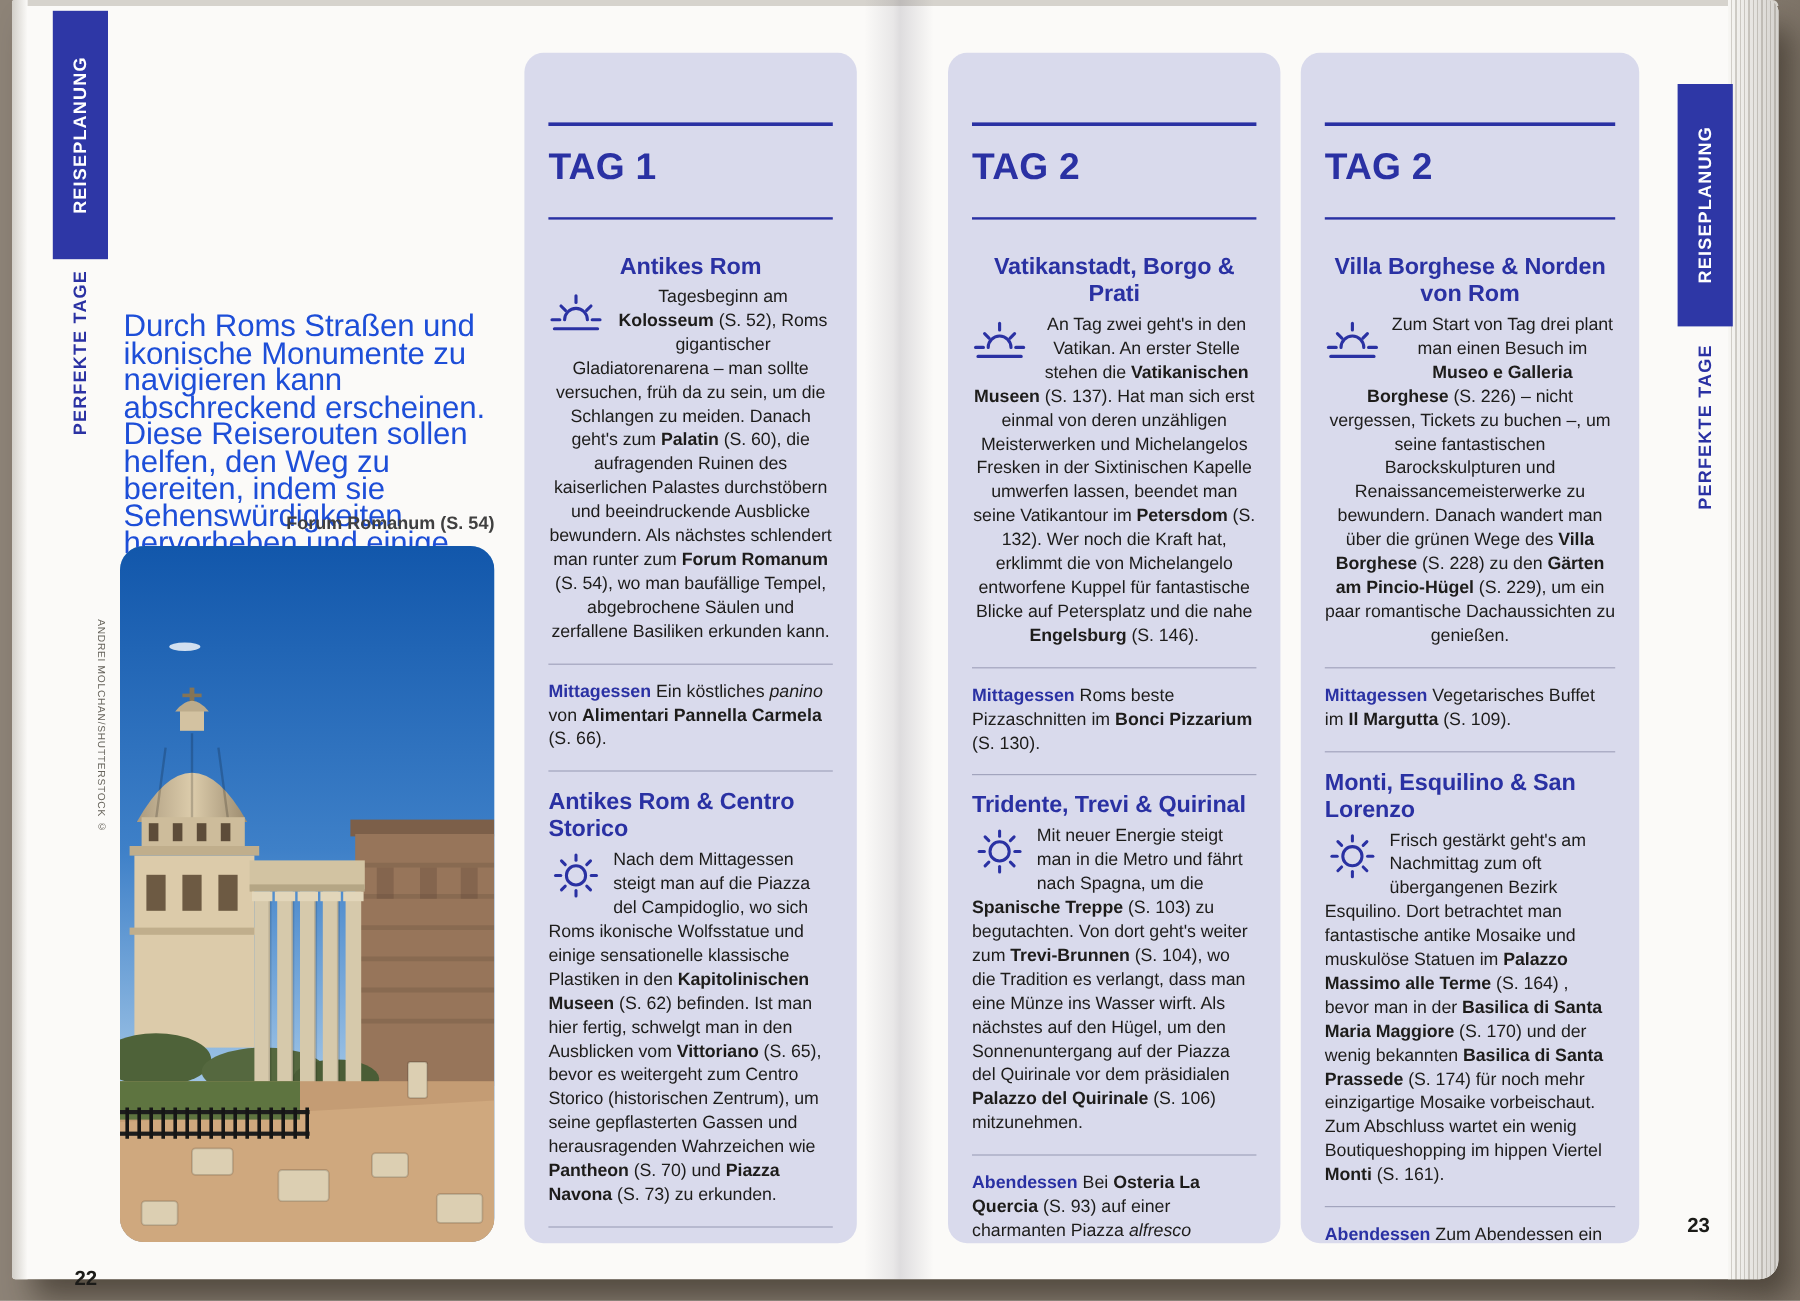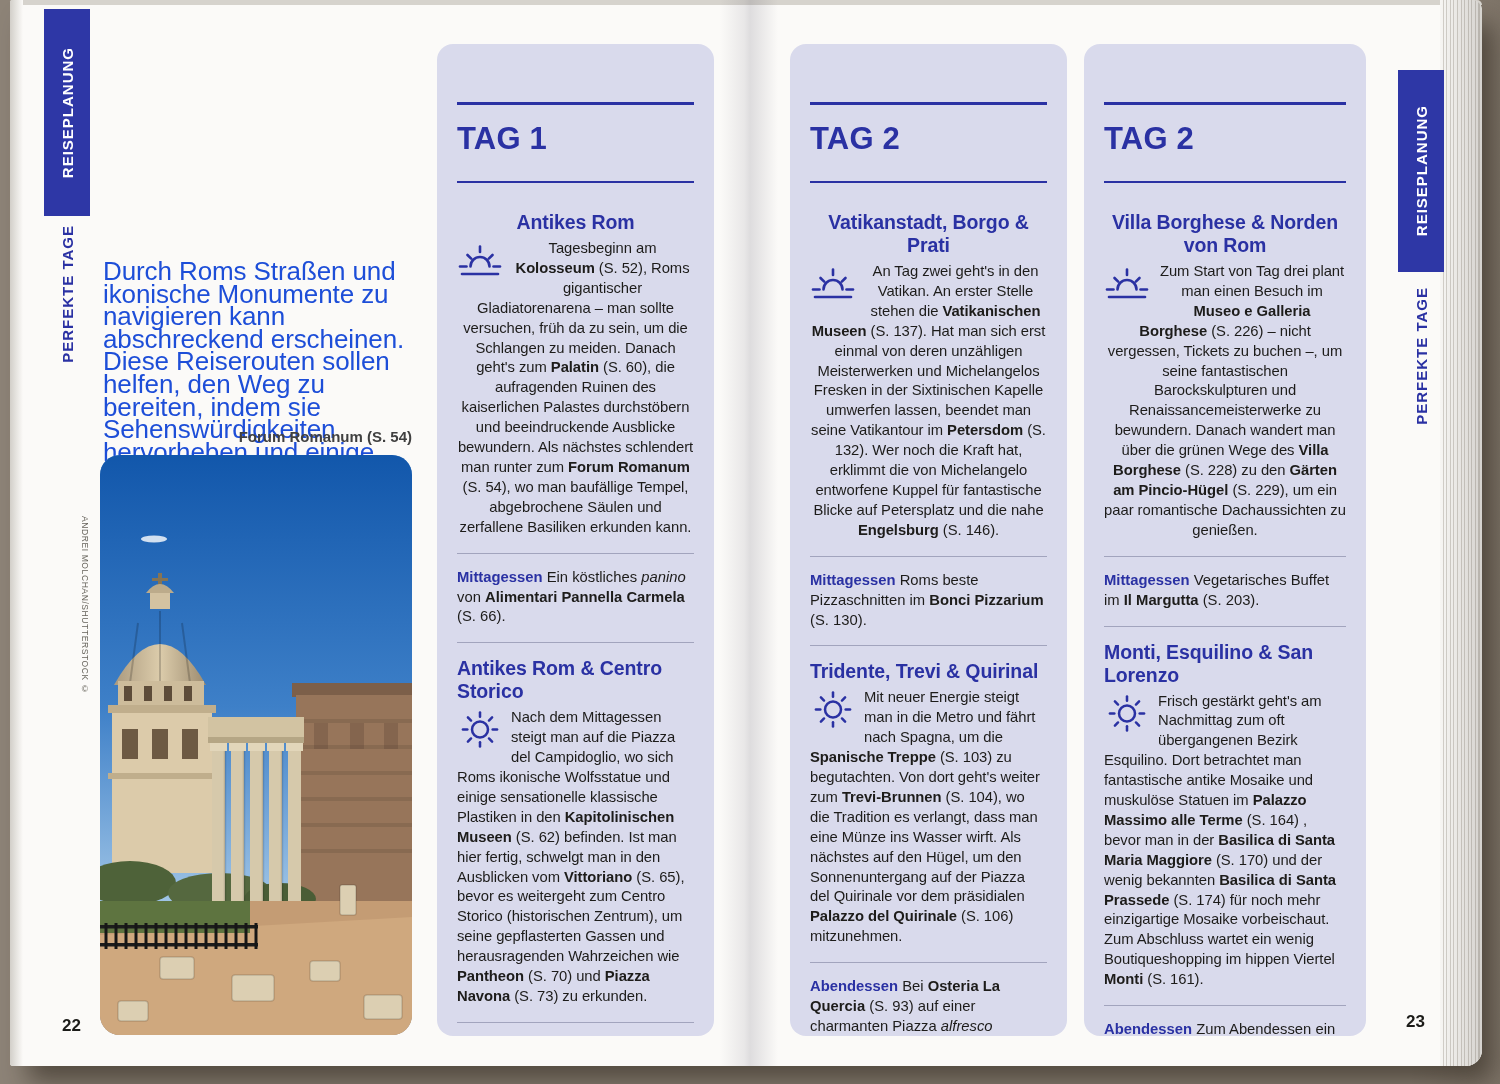--- a/index.html
+++ b/index.html
@@ -37,21 +37,21 @@
   .vtab.ghost .vtxt{color:var(--accent);}
 
   .title{position:absolute;left:93px;top:92px;font-size:55px;line-height:63px;font-weight:bold;
     color:#171713;letter-spacing:-1.5px;}
   .intro{position:absolute;left:93px;top:234px;width:326px;font-size:26px;line-height:22.6px;color:#1d4ed8;letter-spacing:-.1px;}
   .caption{position:absolute;left:93px;top:428px;width:309px;text-align:right;font-weight:bold;font-size:15px;color:#404040;}
   .photo{position:absolute;left:90px;top:455px;width:312px;height:580px;border-radius:20px;overflow:hidden;background:#7aa7d6;}
   .photo svg{display:block;width:100%;height:100%;}
   .credit{position:absolute;left:70px;top:516px;writing-mode:vertical-rl;font-size:8.5px;color:#67645c;letter-spacing:.6px;}
   .pagenum{position:absolute;font-weight:bold;font-size:17px;color:#1b1b18;}
-  .pagenum.left{left:52px;top:1016px;}
+  .pagenum.left{left:52px;top:1056px;}
   .pagenum.right{left:1396px;top:1012px;}
 
   
   .day-col{position:absolute;top:44px;width:277px;height:992px;background:var(--panel);
     border-radius:16px;padding:30px 20px 24px;box-sizing:border-box;overflow:hidden;}
   .day-col.d0{left:427px;}
   .day-col.d1{left:780px;}
   .day-col.d2{left:1074px;width:282px;}
   .rule{height:2.5px;background:var(--accent);}
   .rule.top{margin-top:28px;}
@@ -267,21 +267,21 @@
                 <line x1="3" y1="24" x2="9.5" y2="24"></line>
                 <line x1="36.5" y1="24" x2="43" y2="24"></line>
                 <line x1="10.5" y1="12.5" x2="14.2" y2="16.2"></line>
                 <line x1="35.5" y1="12.5" x2="31.8" y2="16.2"></line>
                 <line x1="23" y1="4" x2="23" y2="9.5"></line>
                 <line x1="5" y1="31.5" x2="41" y2="31.5"></line>
               </g>
             </svg></span><span>Zum Start von Tag drei plant man einen Besuch im </span><span class="b ">Museo e Galleria Borghese</span><span> (S. 226) – nicht vergessen, Tickets zu buchen –, um seine fantastischen Barockskulpturen und Renaissancemeisterwerke zu bewundern. Danach wandert man über die grünen Wege des </span><span class="b ">Villa Borghese</span><span> (S. 228) zu den </span><span class="b ">Gärten am Pincio-Hügel</span><span> (S. 229), um ein paar romantische Dachaussichten zu genießen.</span></p>
       </section>
       <div class="divider"></div>
-      <p class="meal"><span class="meal-label">Mittagessen</span> <span>Vegetarisches Buffet im </span><span class="b ">Il Margutta</span><span> (S. 203).</span></p>
+      <p class="meal"><span class="meal-label">Mittagessen</span> <span>Vegetarisches Buffet im </span><span class="b ">Il Margutta</span><span> (S. 109).</span></p>
       <div class="divider"></div>
       <section class="sec">
         <h3 class="sec-head">Monti, Esquilino &amp; San Lorenzo</h3>
         <p class="sec-body"><span class="icon"><svg viewBox="0 0 40 40">
               <g fill="none" stroke="currentColor" stroke-width="2.6" stroke-linecap="round">
                 <circle cx="20" cy="20" r="8.2"></circle>
                 <line x1="20" y1="2.5" x2="20" y2="7"></line>
                 <line x1="20" y1="33" x2="20" y2="37.5"></line>
                 <line x1="2.5" y1="20" x2="7" y2="20"></line>
                 <line x1="33" y1="20" x2="37.5" y2="20"></line>

